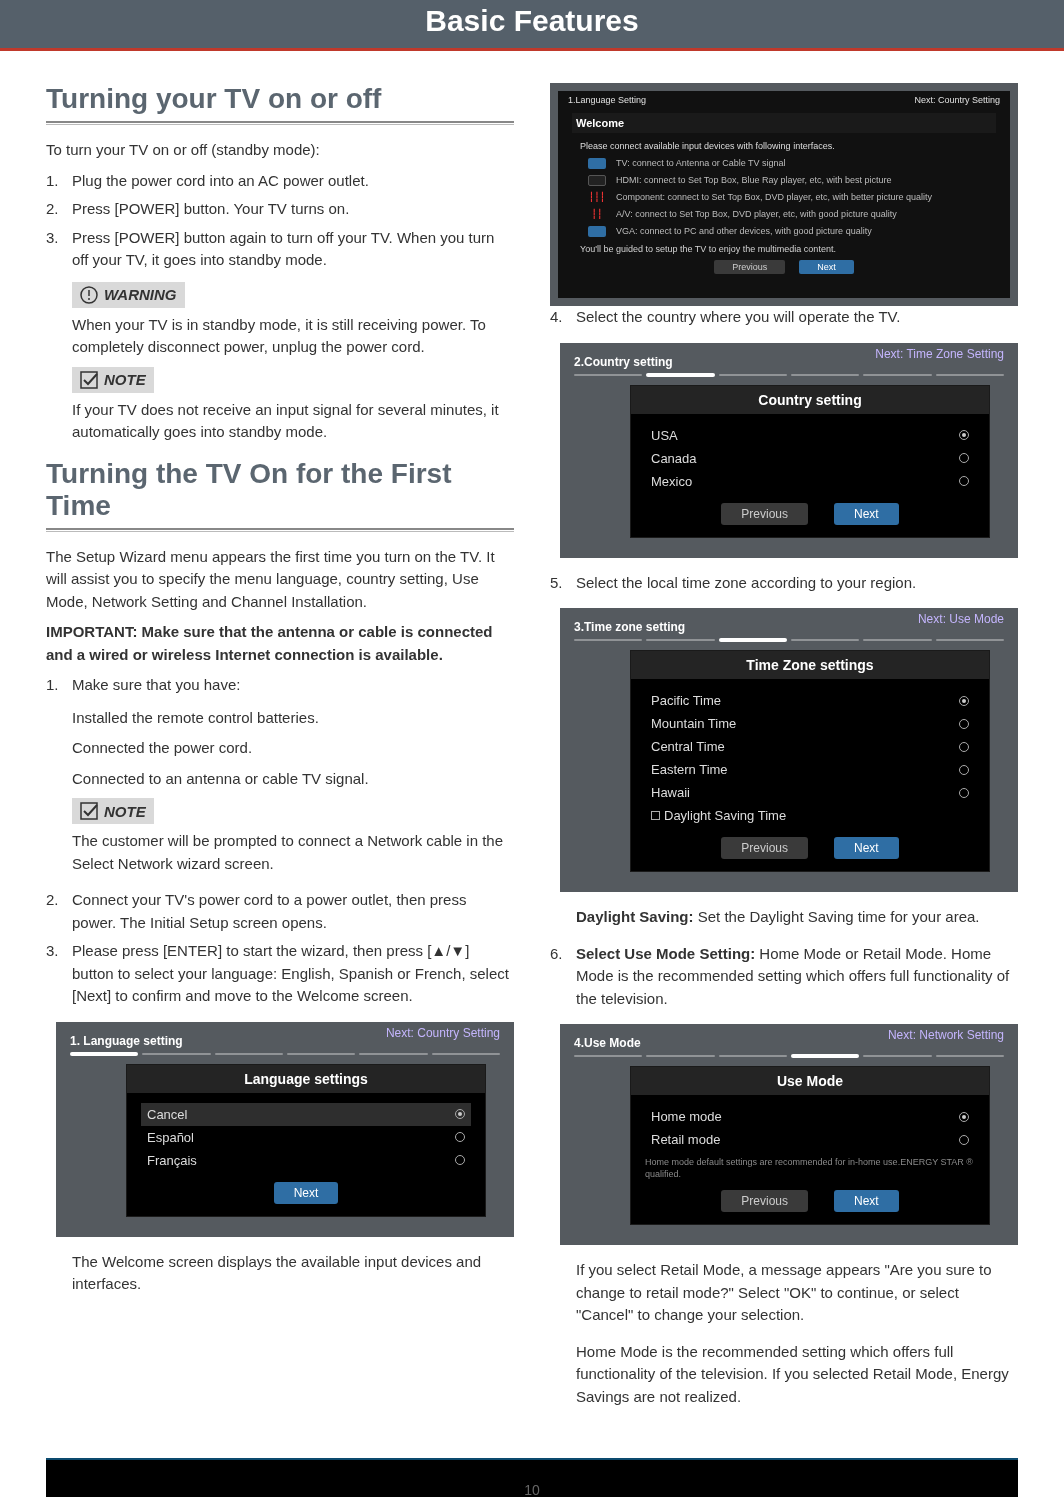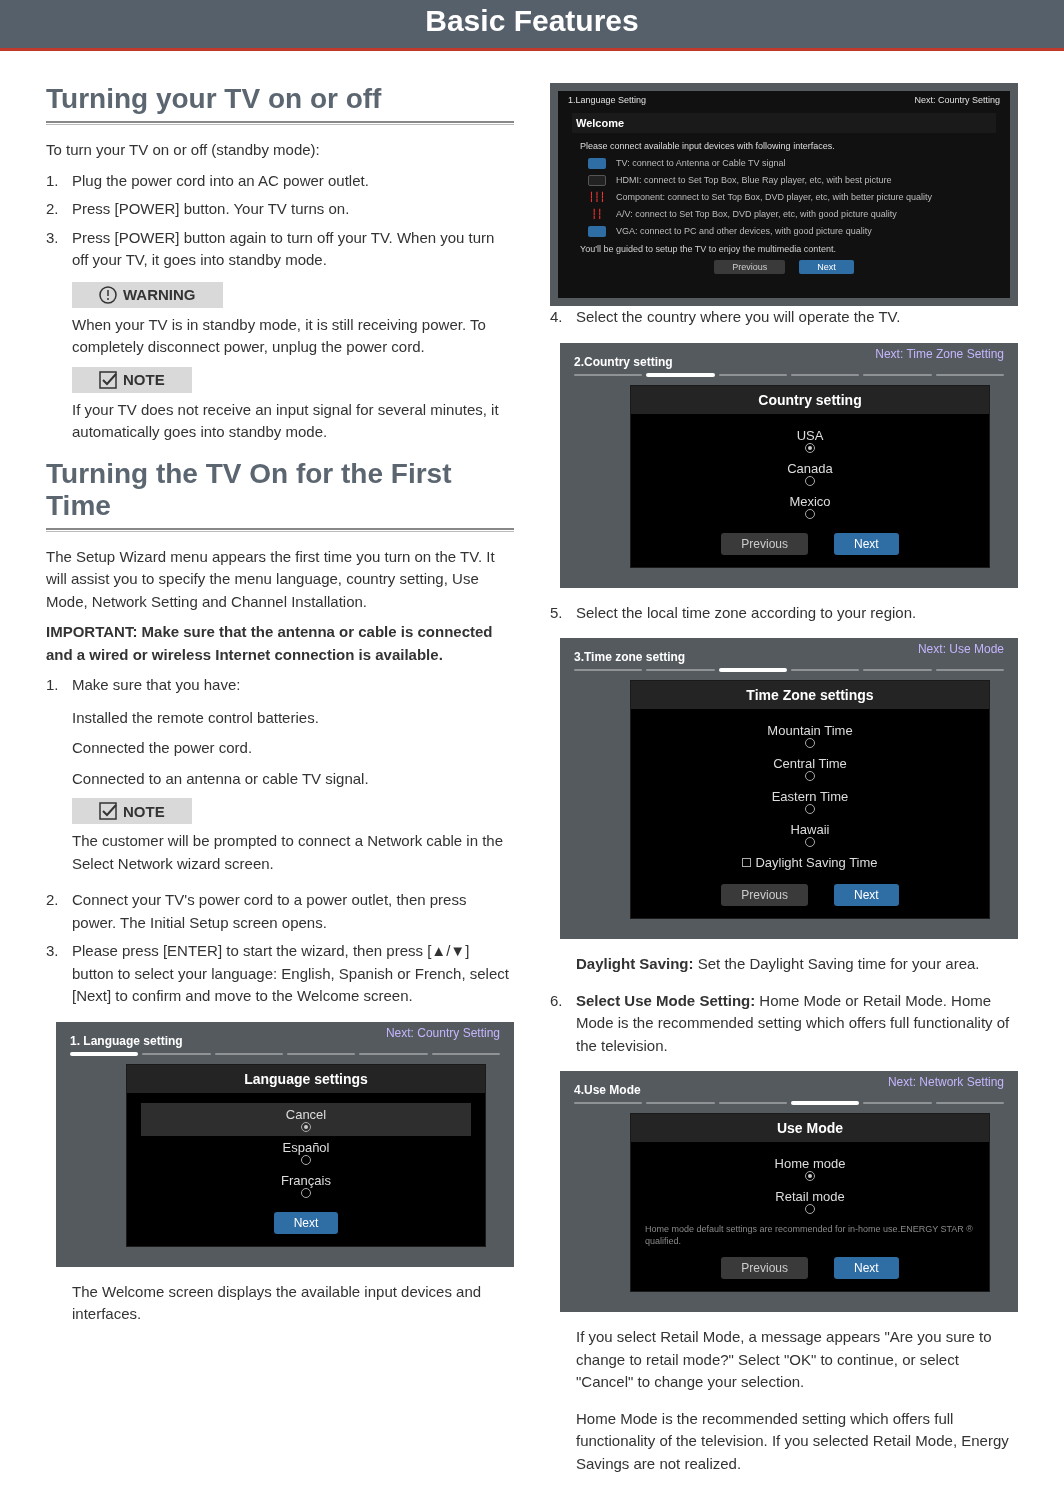--- a/index.html
+++ b/index.html
@@ -11,37 +11,37 @@
   .col { flex: 1; }
 
   .h1 { font-size: 28px; font-weight: bold; color: #5b6670; margin-bottom: 6px; }
   .h1-rule { border: 0; border-top: 2px solid #888; border-bottom: 1px solid #bbb; height: 4px; margin-bottom: 14px; }
 
   .body-text { font-size: 15px; line-height: 1.5; color: #333; margin-bottom: 8px; }
   ol.steps { list-style: none; margin: 0 0 10px; padding: 0; }
   ol.steps > li { display: flex; gap: 8px; font-size: 15px; line-height: 1.5; margin-bottom: 6px; }
   ol.steps > li .num { min-width: 18px; }
 
-  .badge { display: inline-flex; align-items: center; gap: 6px; background: #d9d9d9; padding: 4px 27px; font-weight: bold; font-size: 15px; margin-bottom: 6px; }
+  .badge { display: inline-flex; align-items: center; gap: 6px; background: #d9d9d9; padding: 4px 8px; font-weight: bold; font-size: 15px; margin-bottom: 6px; font-style: italic; }
   .badge .ico { display: inline-flex; align-items: center; justify-content: center; width: 18px; height: 18px; }
 
   .indent { padding-left: 26px; margin-bottom: 14px; }
   .strong { font-weight: bold; }
 
   
   .tvshot { background: #555a5f; padding: 16px 28px 20px 70px; margin: 14px 0 14px 10px; position: relative; }
   .tvshot .step-label { position: absolute; left: 14px; top: 12px; font-size: 12px; font-weight: bold; color: #fff; }
   .tvshot .next-label { position: absolute; right: 14px; top: 4px; font-size: 12px; font-weight: normal; color: #c4b5fd; }
   .tvshot .progress { position: absolute; top: 30px; left: 14px; right: 14px; height: 4px; display: flex; gap: 4px; }
   .tvshot .progress span { flex: 1; background: #fff; height: 4px; border-radius: 2px; }
   .tvshot .progress span.off { opacity: 0.35; height: 2px; margin-top: 1px; }
 
   .inner-box { background: #000; border: 1px solid #1a1a1a; padding: 12px 14px; margin-top: 26px; color: #ddd; }
   .inner-title { background: #242424; color: #fff; font-weight: bold; font-size: 14px; text-align: center; padding: 6px; margin: -12px -14px 10px; }
-  .option-row { display: flex; justify-content: space-between; align-items: center; padding: 4px 6px; font-size: 13px; flex-direction: column; }
+  .option-row { display: flex; justify-content: space-between; align-items: center; padding: 4px 6px; font-size: 13px; }
   .option-row.sel { background: #2e2e2e; }
   .radio { width: 10px; height: 10px; border: 1px solid #aaa; border-radius: 50%; display: inline-block; position: relative; }
   .radio.on::after { content: ""; position: absolute; inset: 2px; background: #ccc; border-radius: 50%; }
   .checkbox { width: 9px; height: 9px; border: 1px solid #aaa; display: inline-block; margin-right: 4px; }
 
   .navbtns { display: flex; justify-content: center; gap: 26px; margin-top: 10px; }
   .navbtn { background: #2f6ea4; color: #fff; font-size: 12px; padding: 4px 20px; border-radius: 3px; }
   .navbtn.prev { background: #3a3a3a; color: #ccc; }
 
   .hint { font-size: 9px; color: #8a8a8a; line-height: 1.3; margin-top: 6px; }
@@ -274,20 +274,24 @@
             <span class="off"></span>
             <span class="off"></span>
             <span></span>
             <span class="off"></span>
             <span class="off"></span>
             <span class="off"></span>
           </div>
         <div class="inner-box">
           <div class="inner-title">Time Zone settings</div>
           <div class="option-row">
+              <span>Pacific Time</span>
+              <span class="radio on"></span>
+            </div>
+          <div class="option-row">
               <span>Mountain Time</span>
               <span class="radio"></span>
             </div>
           <div class="option-row">
               <span>Central Time</span>
               <span class="radio"></span>
             </div>
           <div class="option-row">
               <span>Eastern Time</span>
               <span class="radio"></span>

